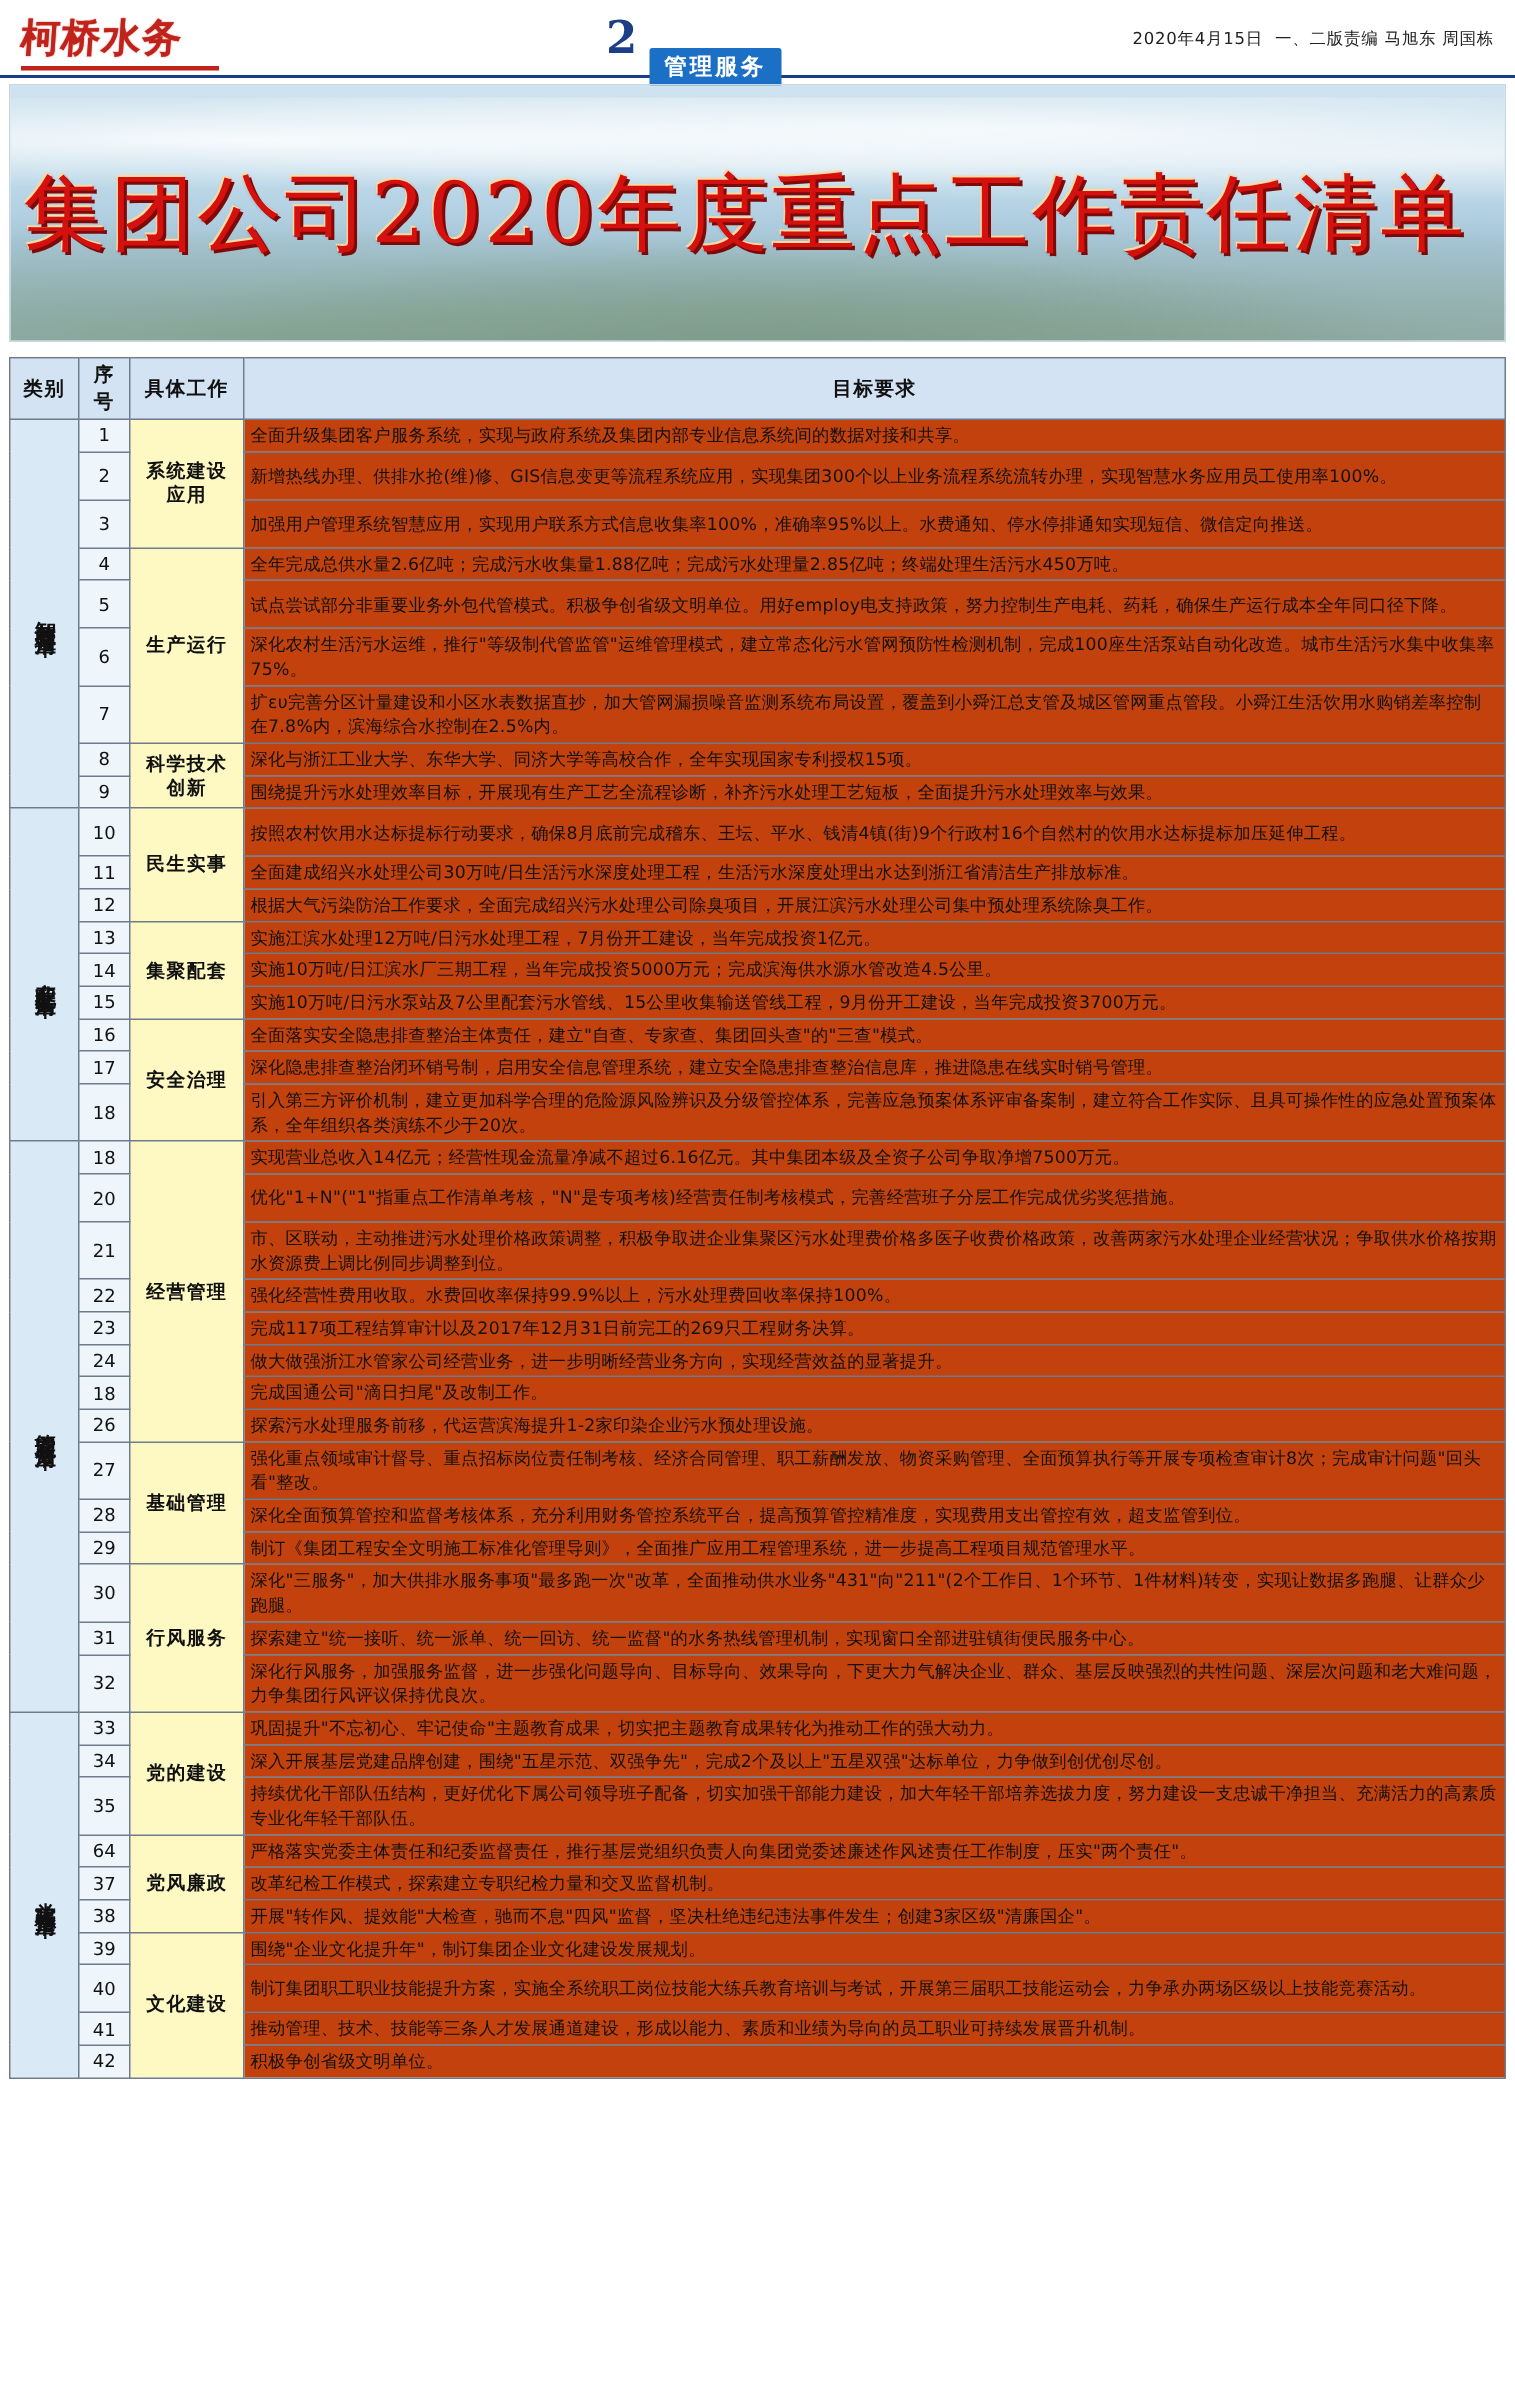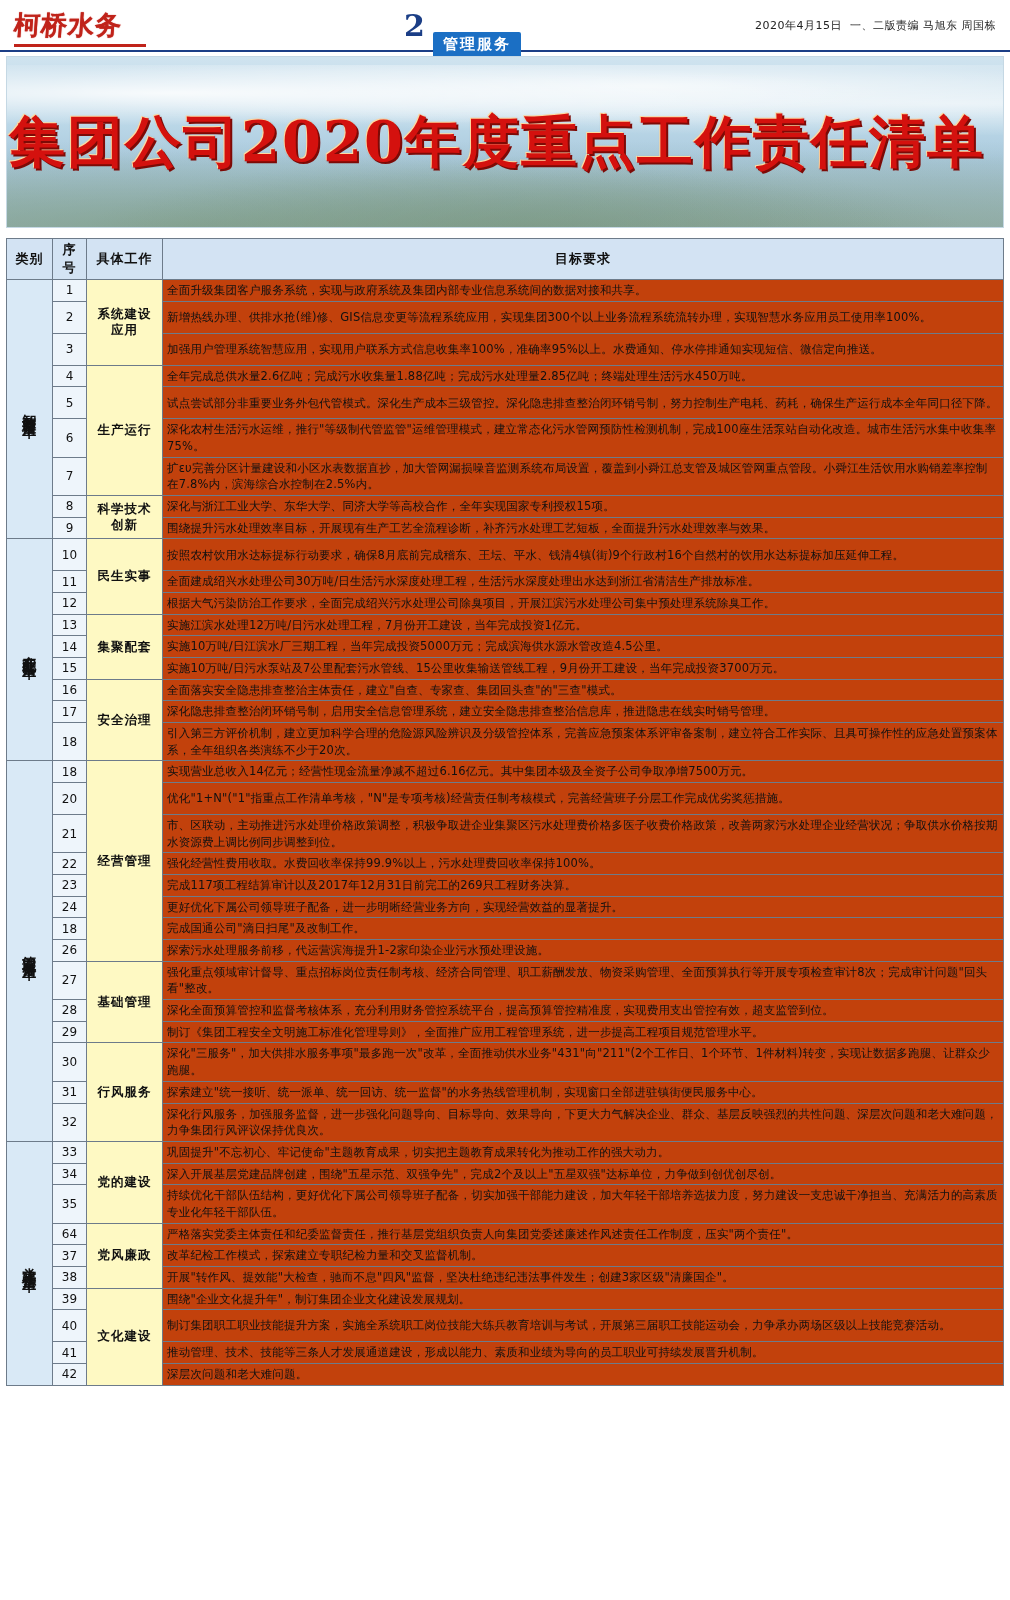--- a/index.html
+++ b/index.html
@@ -95,21 +95,21 @@
     background:
       radial-gradient(ellipse at 22% 40%, rgba(255,255,255,0.85) 0%, rgba(255,255,255,0) 55%),
       radial-gradient(ellipse at 62% 30%, rgba(255,255,255,0.7) 0%, rgba(255,255,255,0) 58%),
       radial-gradient(ellipse at 88% 55%, rgba(255,255,255,0.6) 0%, rgba(255,255,255,0) 60%);
   }
   .banner-title {
     position: absolute;
     left: 0; right: 16px; top: 48px;
     text-align: center;
     font-family: "DejaVu Serif", "Liberation Serif", serif;
-    font-weight: bold;
+    font-weight: normal;
     font-size: 56px;
     letter-spacing: 2px;
     color: #d4110e;
     text-shadow:
       2px 2px 0 #7d0a06,
       -1px -1px 0 #ffd9a0,
       0 0 2px rgba(0,0,0,0.25);
     white-space: nowrap;
     z-index: 2;
   }
@@ -224,21 +224,21 @@
           <td class="idx">3</td>
           <td class="goal">加强用户管理系统智慧应用，实现用户联系方式信息收集率100%，准确率95%以上。水费通知、停水停排通知实现短信、微信定向推送。</td>
         </tr>
         <tr class="h1">
           <td class="idx">4</td>
           <td class="work" rowspan="4">生产运行</td>
           <td class="goal">全年完成总供水量2.6亿吨；完成污水收集量1.88亿吨；完成污水处理量2.85亿吨；终端处理生活污水450万吨。</td>
         </tr>
         <tr class="h2">
           <td class="idx">5</td>
-          <td class="goal">试点尝试部分非重要业务外包代管模式。深化生产成本三级管控。深化隐患排查整治闭环销号制，努力控制生产电耗、药耗，确保生产运行成本全年同口径下降。</td>
+          <td class="goal">试点尝试部分非重要业务外包代管模式。积极争创省级文明单位。用好employ电支持政策，努力控制生产电耗、药耗，确保生产运行成本全年同口径下降。</td>
         </tr>
         <tr class="h2">
           <td class="idx">6</td>
           <td class="goal">深化农村生活污水运维，推行"等级制代管监管"运维管理模式，建立常态化污水管网预防性检测机制，完成100座生活泵站自动化改造。城市生活污水集中收集率75%。</td>
         </tr>
         <tr class="h2">
           <td class="idx">7</td>
           <td class="goal">扩ευ完善分区计量建设和小区水表数据直抄，加大管网漏损噪音监测系统布局设置，覆盖到小舜江总支管及城区管网重点管段。小舜江生活饮用水购销差率控制在7.8%内，滨海综合水控制在2.5%内。</td>
         </tr>
         <tr class="h1">
@@ -311,21 +311,21 @@
         <tr class="h1">
           <td class="idx">22</td>
           <td class="goal">强化经营性费用收取。水费回收率保持99.9%以上，污水处理费回收率保持100%。</td>
         </tr>
         <tr class="h1">
           <td class="idx">23</td>
           <td class="goal">完成117项工程结算审计以及2017年12月31日前完工的269只工程财务决算。</td>
         </tr>
         <tr class="h1">
           <td class="idx">24</td>
-          <td class="goal">更好优化下属公司领导班子配备，进一步明晰经营业务方向，实现经营效益的显著提升。</td>
+          <td class="goal">做大做强浙江水管家公司经营业务，进一步明晰经营业务方向，实现经营效益的显著提升。</td>
         </tr>
         <tr class="h1">
           <td class="idx">18</td>
           <td class="goal">完成国通公司"滴日扫尾"及改制工作。</td>
         </tr>
         <tr class="h1">
           <td class="idx">26</td>
           <td class="goal">探索污水处理服务前移，代运营滨海提升1-2家印染企业污水预处理设施。</td>
         </tr>
         <tr class="h2">
@@ -391,17 +391,17 @@
         <tr class="h2">
           <td class="idx">40</td>
           <td class="goal">制订集团职工职业技能提升方案，实施全系统职工岗位技能大练兵教育培训与考试，开展第三届职工技能运动会，力争承办两场区级以上技能竞赛活动。</td>
         </tr>
         <tr class="h1">
           <td class="idx">41</td>
           <td class="goal">推动管理、技术、技能等三条人才发展通道建设，形成以能力、素质和业绩为导向的员工职业可持续发展晋升机制。</td>
         </tr>
         <tr class="h1">
           <td class="idx">42</td>
-          <td class="goal">深层次问题和老大难问题。</td>
+          <td class="goal">积极争创省级文明单位。</td>
         </tr>
       </tbody>
   </table>
 </div>
 
 </body></html>

